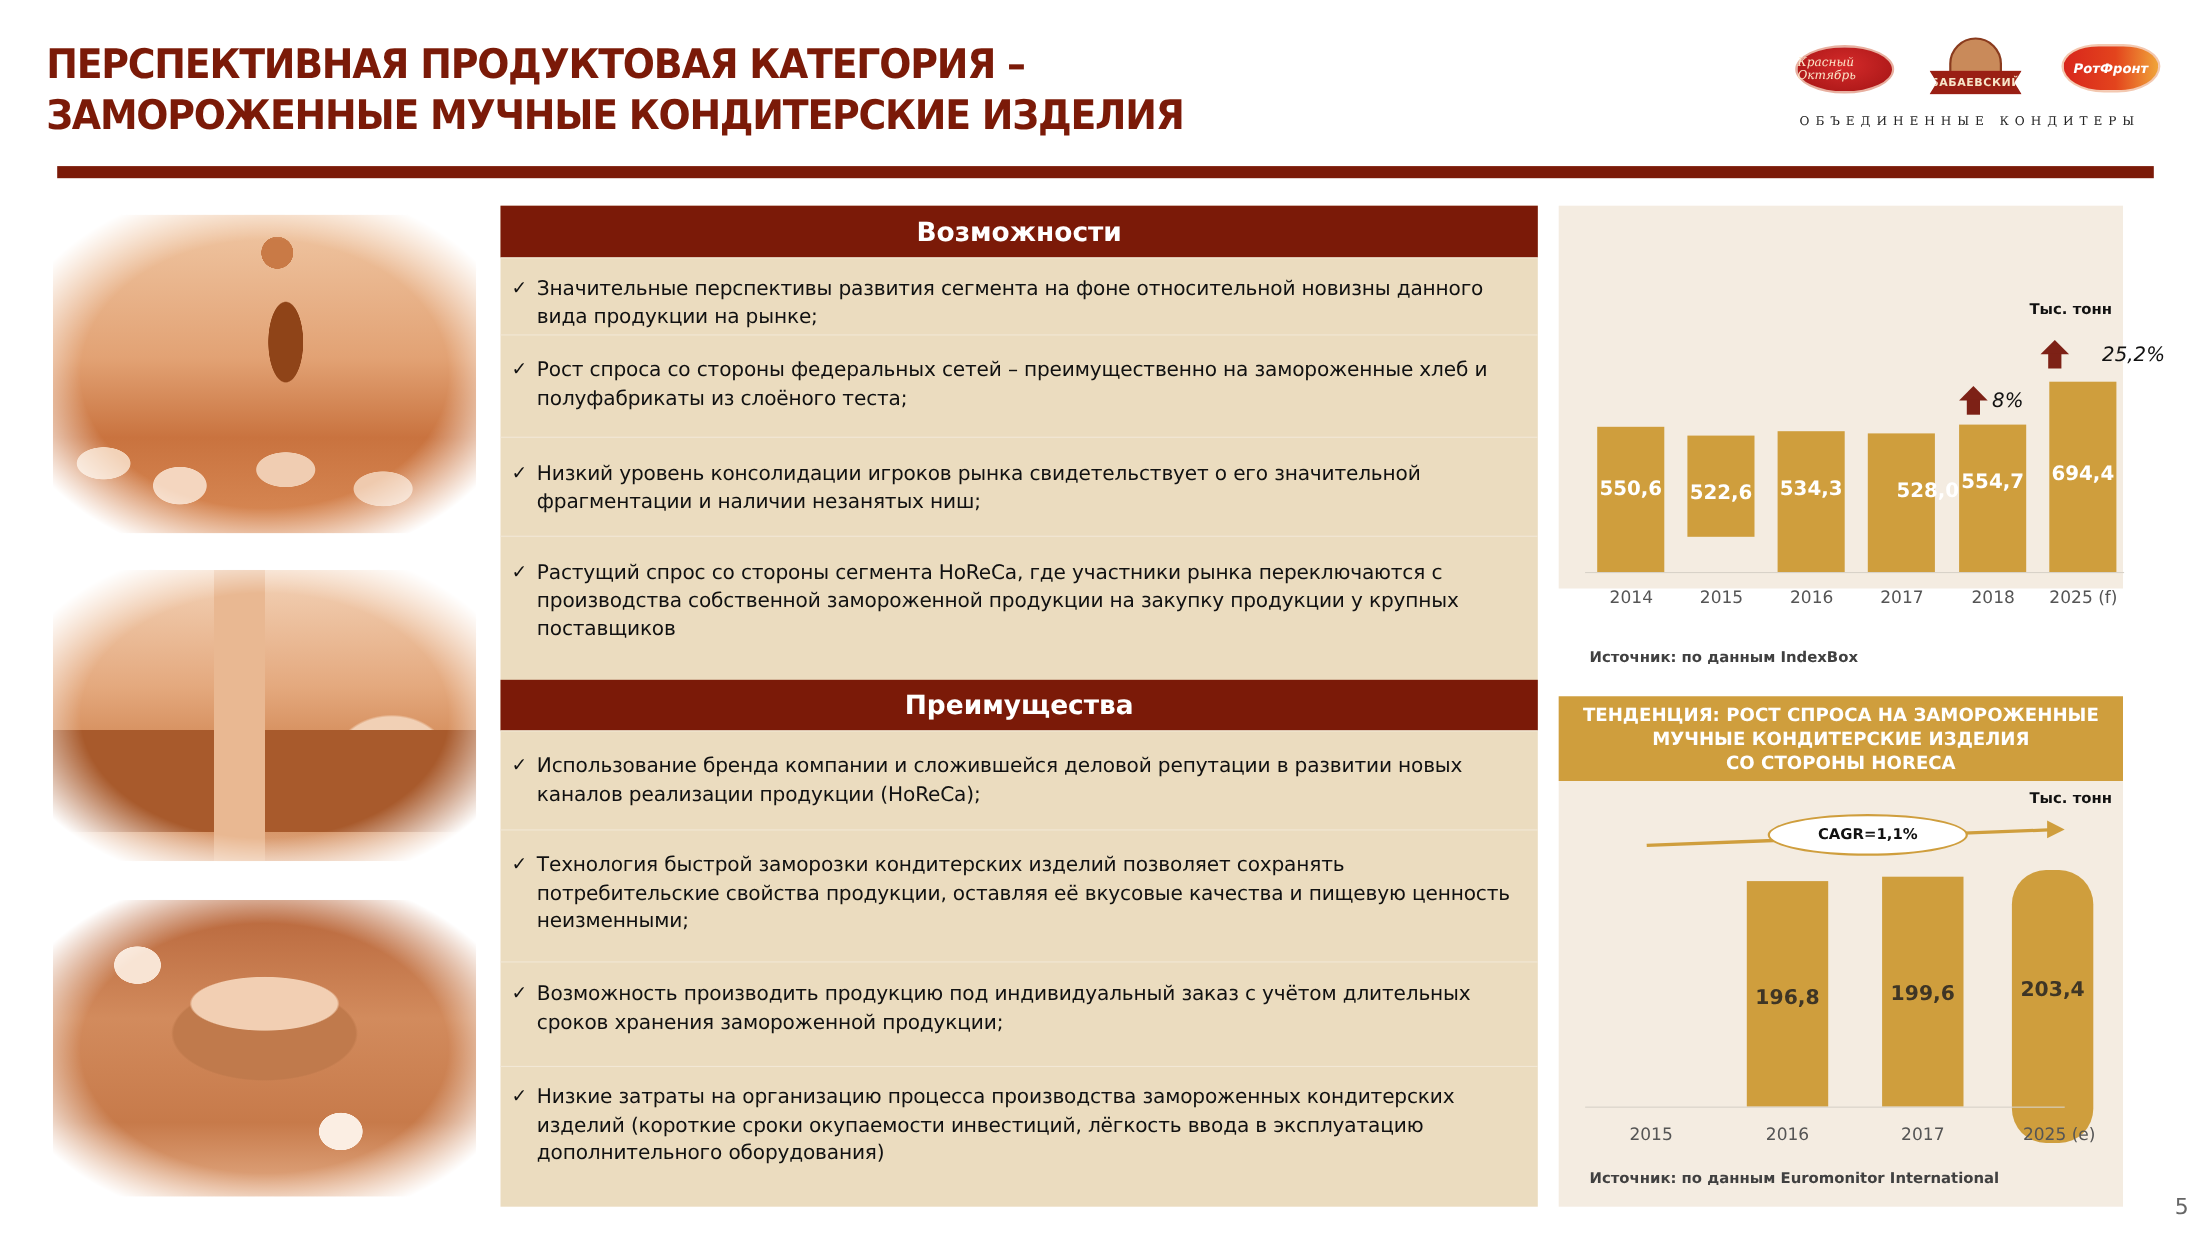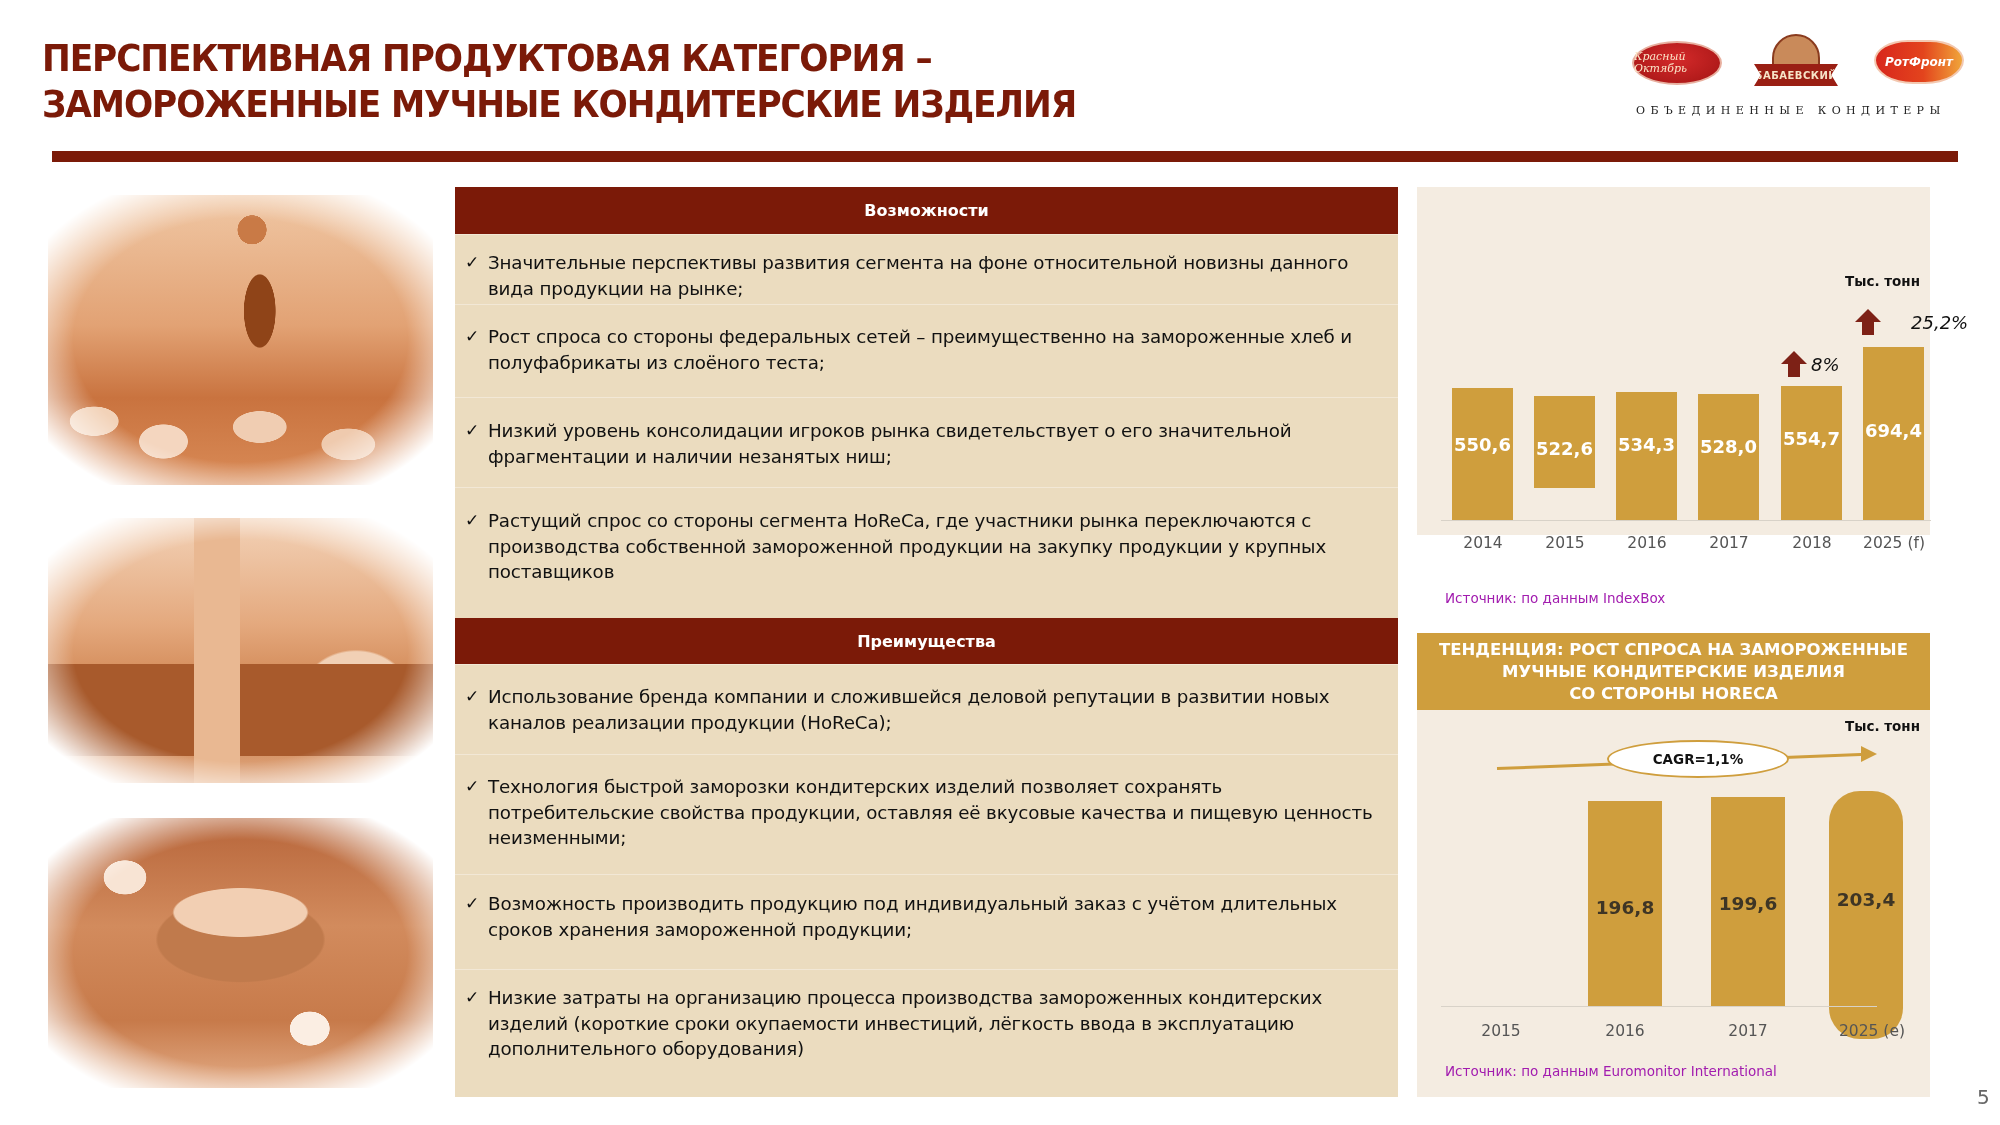--- a/index.html
+++ b/index.html
@@ -46,21 +46,21 @@
   .photo-3 { top: 818px; height: 270px; background:
       radial-gradient(ellipse 110px 40px at 50% 35%, #f2cfb3 60%, transparent 62%),
       radial-gradient(ellipse 118px 60px at 50% 45%, #c07a4c 70%, transparent 72%),
       radial-gradient(ellipse 28px 24px at 68% 78%, #fbeee3 70%, transparent 72%),
       radial-gradient(ellipse 30px 24px at 20% 22%, #f8e4d4 70%, transparent 72%),
       linear-gradient(180deg, #b7653a 0%, #d28b5d 40%, #c77a4a 75%, #e3ac86 100%); }
 
   
   .mid { position: absolute; left: 455px; top: 187px; width: 943px; height: 910px; background: #ebdcbf; }
   .sec-header { position: absolute; left: 0; width: 943px; background: #7b1a08; color: #ffffff;
-    font-weight: bold; font-size: 16px; text-align: center; display: flex; align-items: center; justify-content: center; }
+    font-weight: bold; font-size: 24px; text-align: center; display: flex; align-items: center; justify-content: center; }
   .sec-h1 { top: 0; height: 47px; }
   .sec-h2 { top: 431px; height: 46px; }
   .row { position: absolute; left: 0; width: 943px; border-top: 1px solid #f2e8d6; }
   .row-inner { position: absolute; left: 10px; top: 0; display: flex; width: 920px; }
   .check { width: 23px; flex: none; font-size: 17px; line-height: 25px; color: #111; }
   .row-text { font-size: 18.3px; line-height: 25.5px; color: #111; letter-spacing: -0.15px; }
 
   
   .chart-panel { position: absolute; left: 1417px; width: 513px; background: #f4ece1; }
   .cp1 { top: 187px; height: 348px; }
@@ -69,21 +69,21 @@
     font-weight: bold; font-size: 16.5px; line-height: 22px; text-align: center; display: flex; align-items: center; justify-content: center; flex-direction: column; }
   .cp1 .chart-head { height: 81px; }
   .cp2 .chart-head { height: 77px; }
   .unit { position: absolute; right: 10px; font-weight: bold; font-size: 13.5px; color: #111; }
   .bar { position: absolute; background: #cf9e3d; }
   .bar-val { position: absolute; width: 100%; text-align: center; font-weight: bold; font-size: 18px; }
   .cp1 .bar-val { color: #ffffff; }
   .cp2 .bar-val { color: #3e3525; font-size: 18.5px; }
   .xlab { position: absolute; text-align: center; font-size: 15.5px; color: #555; width: 120px; }
   .baseline { position: absolute; height: 1px; background: #d8d2c8; }
-  .source { position: absolute; left: 28px; font-weight: normal; font-size: 13.5px; color: #a21caf; }
+  .source { position: absolute; left: 28px; font-weight: bold; font-size: 13.5px; color: #404040; }
   .growth { position: absolute; display: flex; align-items: center; }
   .growth .up-arrow { width: 26px; height: 26px; position: relative; }
   .up-arrow::before { content: ""; position: absolute; left: 0; top: 0; width: 0; height: 0;
      border-left: 13px solid transparent; border-right: 13px solid transparent; border-bottom: 13px solid #7d2116; }
   .up-arrow::after { content: ""; position: absolute; left: 7px; top: 12px; width: 12px; height: 14px; background: #7d2116; }
   .growth-val { font-style: italic; font-size: 18px; color: #111; margin-left: 4px; }
   .cagr-line { position: absolute; height: 3px; background: #cf9e3d; transform-origin: left center; }
   .cagr-head { position: absolute; width: 0; height: 0; border-top: 8px solid transparent; border-bottom: 8px solid transparent; border-left: 16px solid #cf9e3d; }
   .cagr-oval { position: absolute; width: 182px; height: 38px; border: 2px solid #cf9e3d; border-radius: 50%; background: #ffffff;
     display: flex; align-items: center; justify-content: center; font-weight: bold; font-size: 13.5px; color: #111; }
@@ -188,21 +188,21 @@
 
   <div class="bar" style="left:35px;top:201px;width:61px;height:132px;">
       <span class="bar-val" style="top:46px;">550,6</span>
     </div>
   <div class="bar" style="left:117px;top:209px;width:61px;height:92px;">
       <span class="bar-val" style="top:42px;">522,6</span>
     </div>
   <div class="bar" style="left:199px;top:205px;width:61px;height:128px;">
       <span class="bar-val" style="top:42px;">534,3</span>
     </div>
-  <div class="bar" style="left:281px;top:207px;width:61px;height:126px;">
+  <div class="bar" style="left:281px;top:207px;width:61px;height:126px;padding-left:24px;">
       <span class="bar-val" style="top:42px;">528,0</span>
     </div>
   <div class="bar" style="left:364px;top:199px;width:61px;height:134px;">
       <span class="bar-val" style="top:42px;">554,7</span>
     </div>
   <div class="bar" style="left:446px;top:160px;width:61px;height:173px;">
       <span class="bar-val" style="top:73px;">694,4</span>
     </div>
   <div class="baseline" style="left:24px;top:333px;width:490px;"></div>
 

